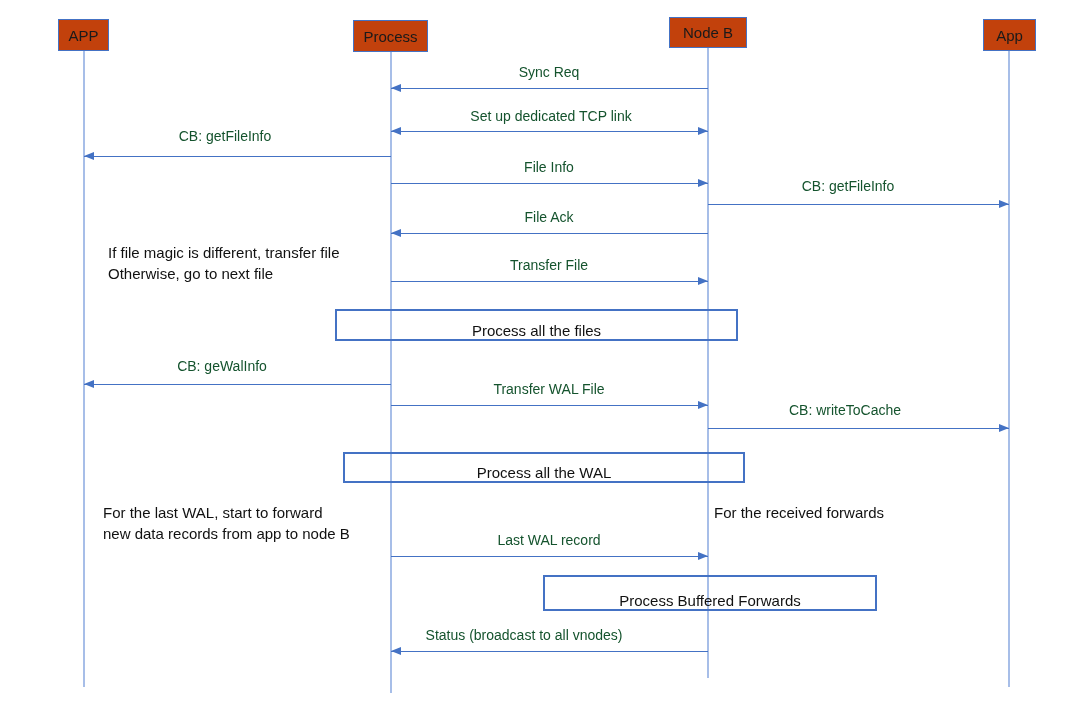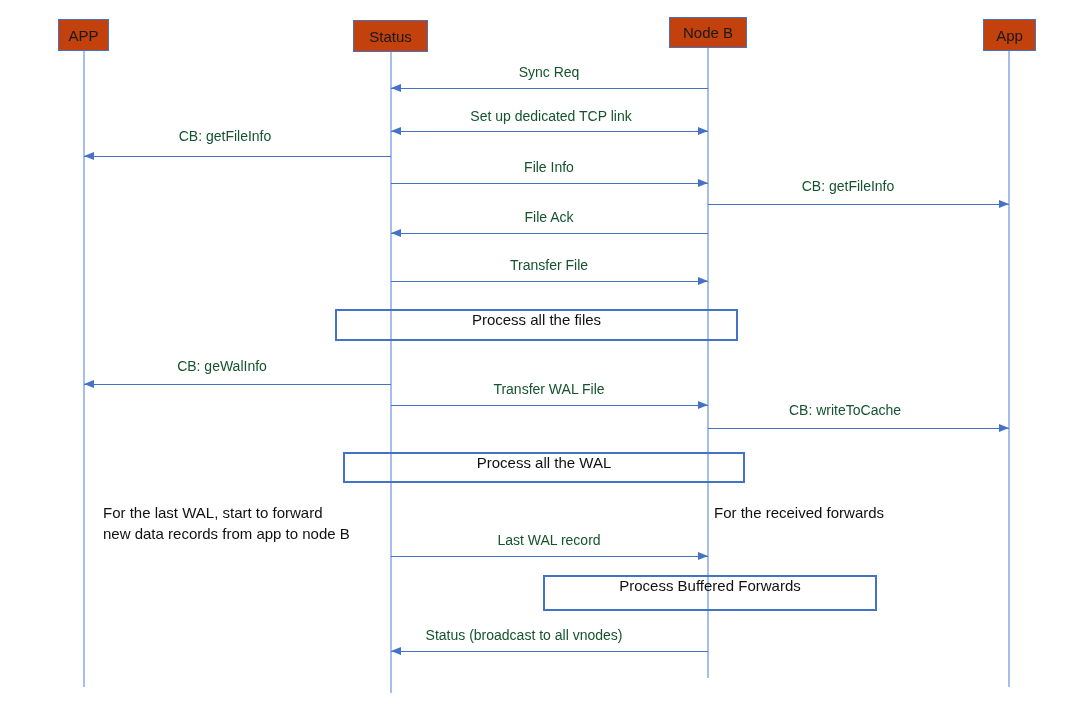--- a/index.html
+++ b/index.html
@@ -42,21 +42,21 @@
     border-top:4.5px solid transparent;
     border-bottom:4.5px solid transparent;
     top:-5.4px;
   }
   .h-left{border-right:10px solid #4472C4;left:0;}
   .h-right{border-left:10px solid #4472C4;right:0;}
   .process{
     position:absolute;
     border:2px solid #4472C4;
     background:transparent;
-    display:flex;align-items:flex-start;justify-content:center;
+    display:flex;align-items:flex-end;justify-content:center;
     font-size:15px;color:#111;
     box-sizing:border-box;
   }
   .note{
     position:absolute;
     font-size:15px;line-height:21px;color:#111;
   }
   .note span{display:block;white-space:nowrap;}
 </style>
 </head>
@@ -66,21 +66,21 @@
 
   <div class="lifeline" style="left:83px;top:51px;height:636px"></div>
   <div class="lifeline" style="left:390px;top:52px;height:641px"></div>
   <div class="lifeline" style="left:707px;top:48px;height:630px"></div>
   <div class="lifeline" style="left:1008px;top:51px;height:636px"></div>
 
   <div class="actor" style="left:58px;top:19px;width:51px;height:32px">
     <span>APP</span>
   </div>
   <div class="actor" style="left:353px;top:20px;width:75px;height:32px">
-    <span>Status</span>
+    <span>Process</span>
   </div>
   <div class="actor" style="left:669px;top:17px;width:78px;height:31px">
     <span>Node B</span>
   </div>
   <div class="actor" style="left:983px;top:19px;width:53px;height:32px">
     <span>App</span>
   </div>
 
   <div class="msg" style="left:391px;top:88px;width:317px">
     <i class="head h-left"></i>
@@ -146,20 +146,24 @@
   <div class="process" style="left:335px;top:309px;width:403px;height:32px">
     <span>Process all the files</span>
   </div>
   <div class="process" style="left:343px;top:452px;width:402px;height:31px">
     <span>Process all the WAL</span>
   </div>
   <div class="process" style="left:543px;top:575px;width:334px;height:36px">
     <span>Process Buffered Forwards</span>
   </div>
 
+  <div class="note" style="left:108px;top:242px">
+    <span>If file magic is different, transfer file</span>
+    <span>Otherwise, go to next file</span>
+  </div>
   <div class="note" style="left:103px;top:502px">
     <span>For the last WAL, start to forward</span>
     <span>new data records from app to node B</span>
   </div>
   <div class="note" style="left:714px;top:502px">
     <span>For the received forwards</span>
   </div>
 
 </div>
 

